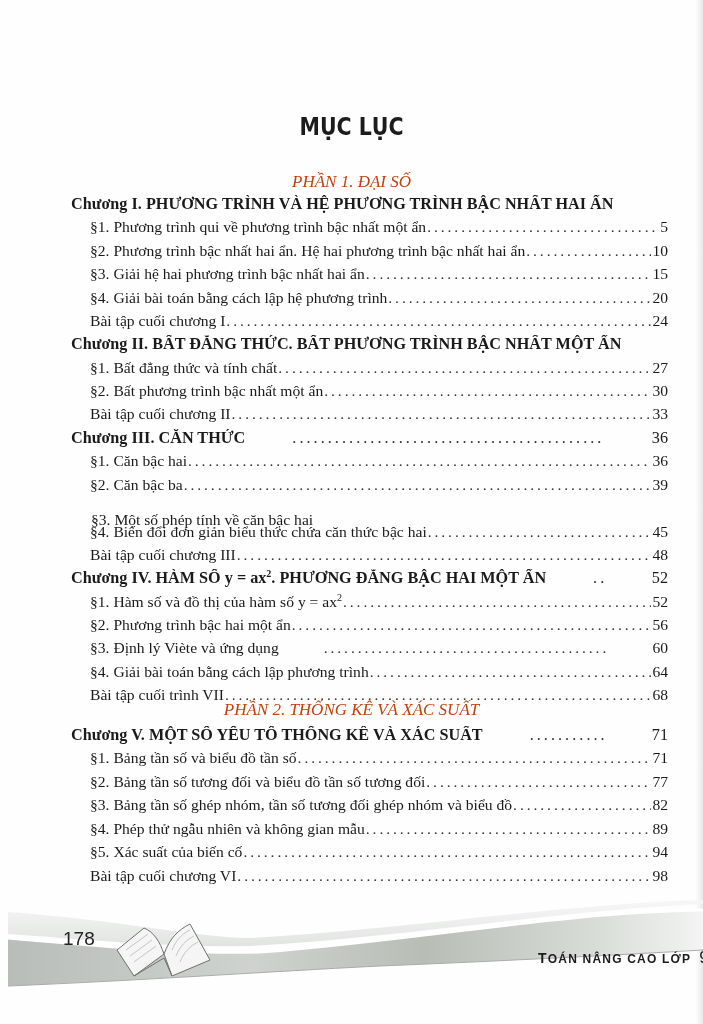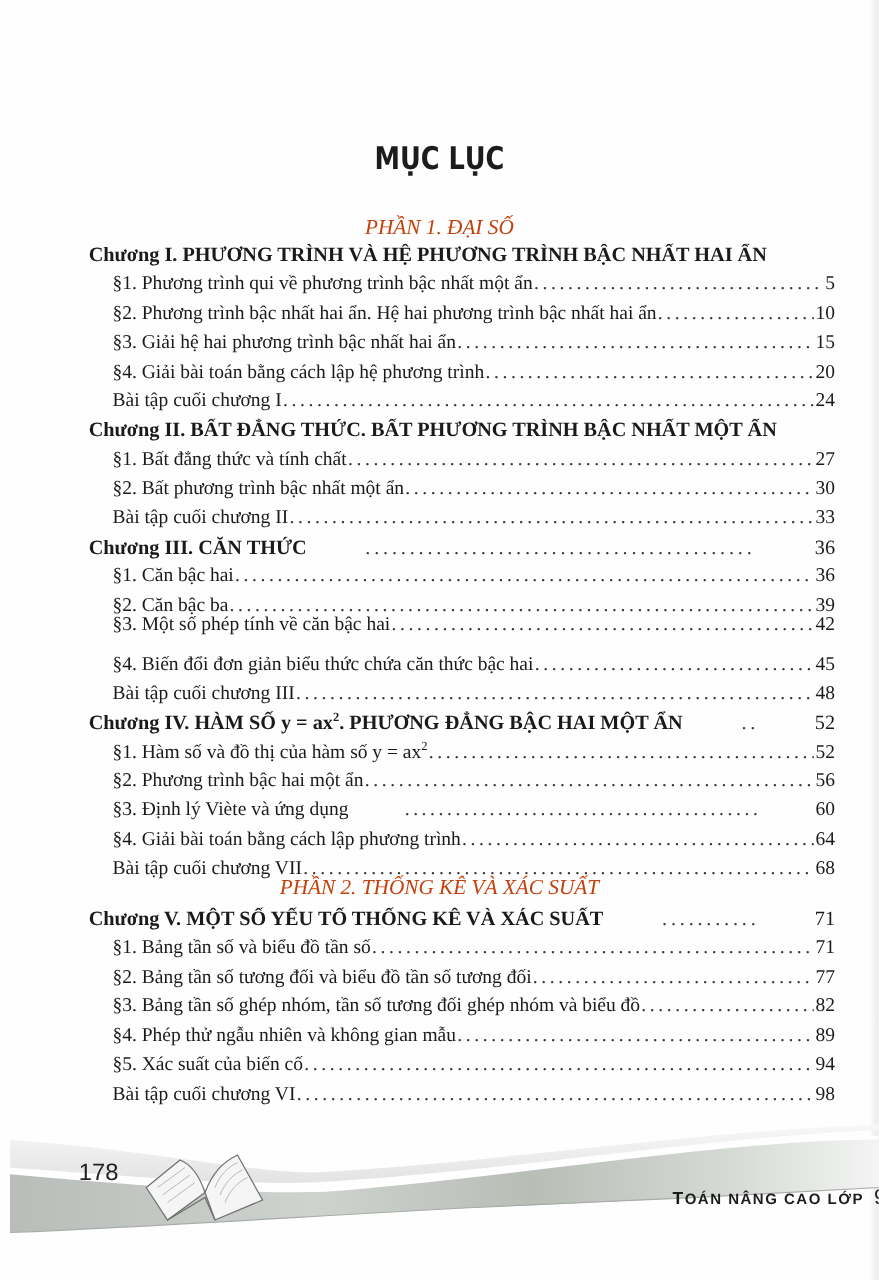--- a/index.html
+++ b/index.html
@@ -130,21 +130,21 @@
       <div class="row section" style="top: 257px;">
         <span class="label">§1. Căn bậc hai</span>
         <span class="dots"></span>
         <span class="page-num">36</span>
       </div>
       <div class="row section" style="top: 281px;">
         <span class="label">§2. Căn bậc ba</span>
         <span class="dots"></span>
         <span class="page-num">39</span>
       </div>
-      <div class="row section" style="top: 296px;">
+      <div class="row section" style="top: 316px; flex-direction: column;">
         <span class="label">§3. Một số phép tính về căn bậc hai</span>
         <span class="dots"></span>
         <span class="page-num">42</span>
       </div>
       <div class="row section" style="top: 328px;">
         <span class="label">§4. Biến đổi đơn giản biểu thức chứa căn thức bậc hai</span>
         <span class="dots"></span>
         <span class="page-num">45</span>
       </div>
       <div class="row section" style="top: 351px;">
@@ -171,21 +171,21 @@
         <span class="label">§3. Định lý Viète và ứng dụng</span>
         <span class="dots"></span>
         <span class="page-num">60</span>
       </div>
       <div class="row section" style="top: 468px;">
         <span class="label">§4. Giải bài toán bằng cách lập phương trình</span>
         <span class="dots"></span>
         <span class="page-num">64</span>
       </div>
       <div class="row section" style="top: 491px;">
-        <span class="label">Bài tập cuối chương VII</span>
+        <span class="label">Bài tập cuối trình VII</span>
         <span class="dots"></span>
         <span class="page-num">68</span>
       </div>
       <div class="row chapter" style="top: 531px;">
         <span class="label">Chương V. MỘT SỐ YẾU TỐ THỐNG KÊ VÀ XÁC SUẤT</span>
         <span class="dots"></span>
         <span class="page-num">71</span>
       </div>
       <div class="row section" style="top: 554px;">
         <span class="label">§1. Bảng tần số và biểu đồ tần số</span>

